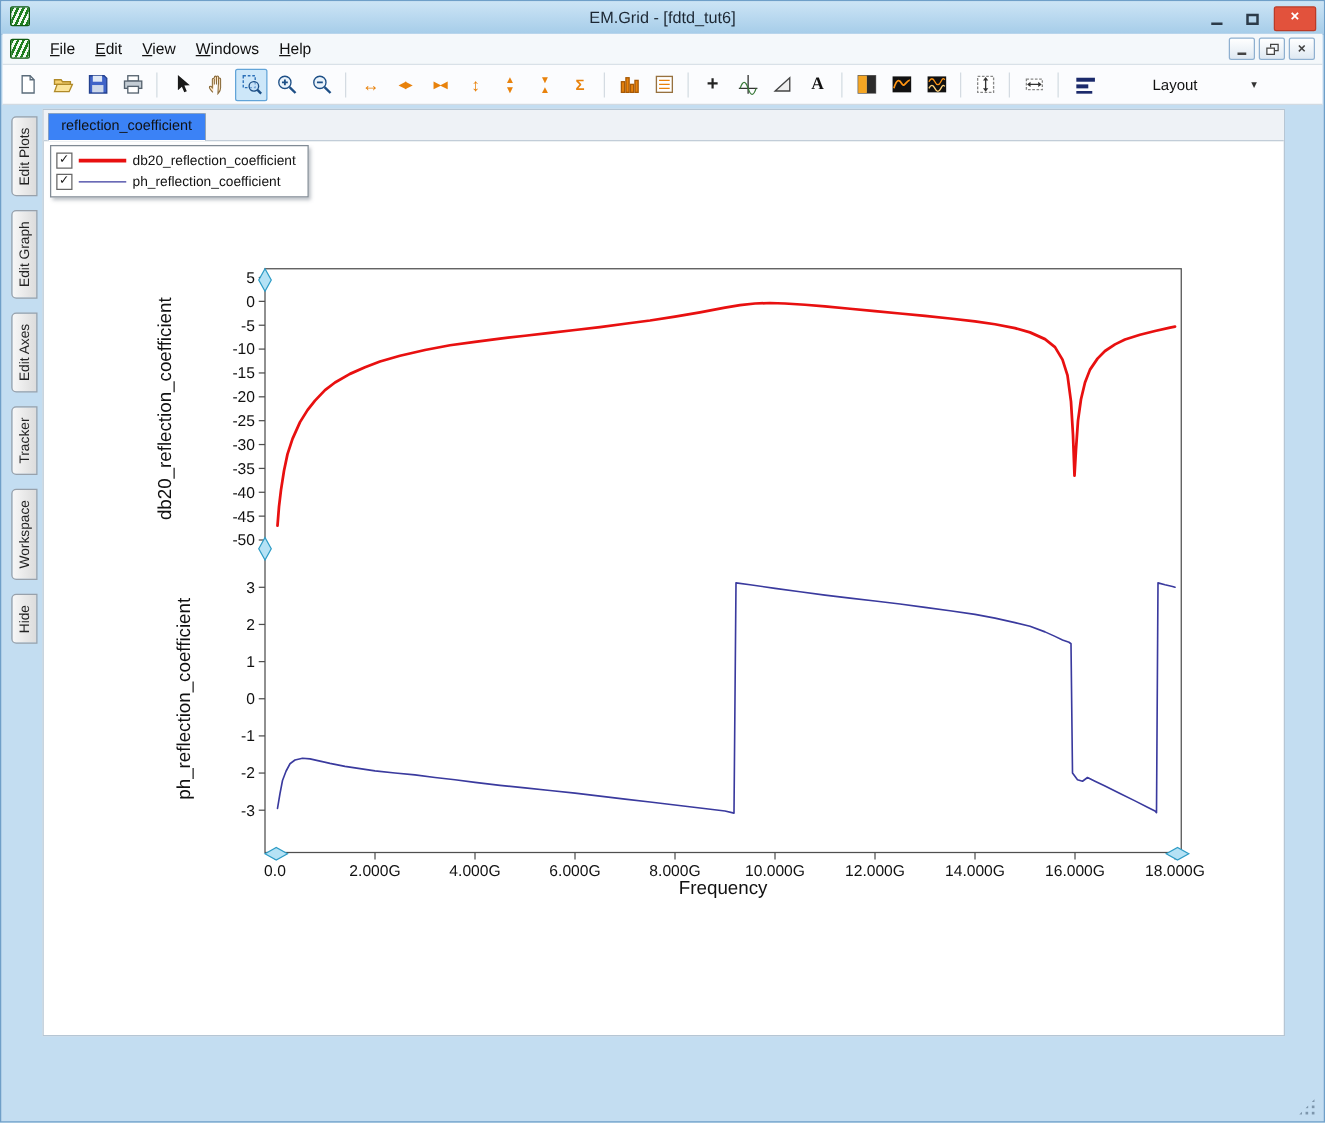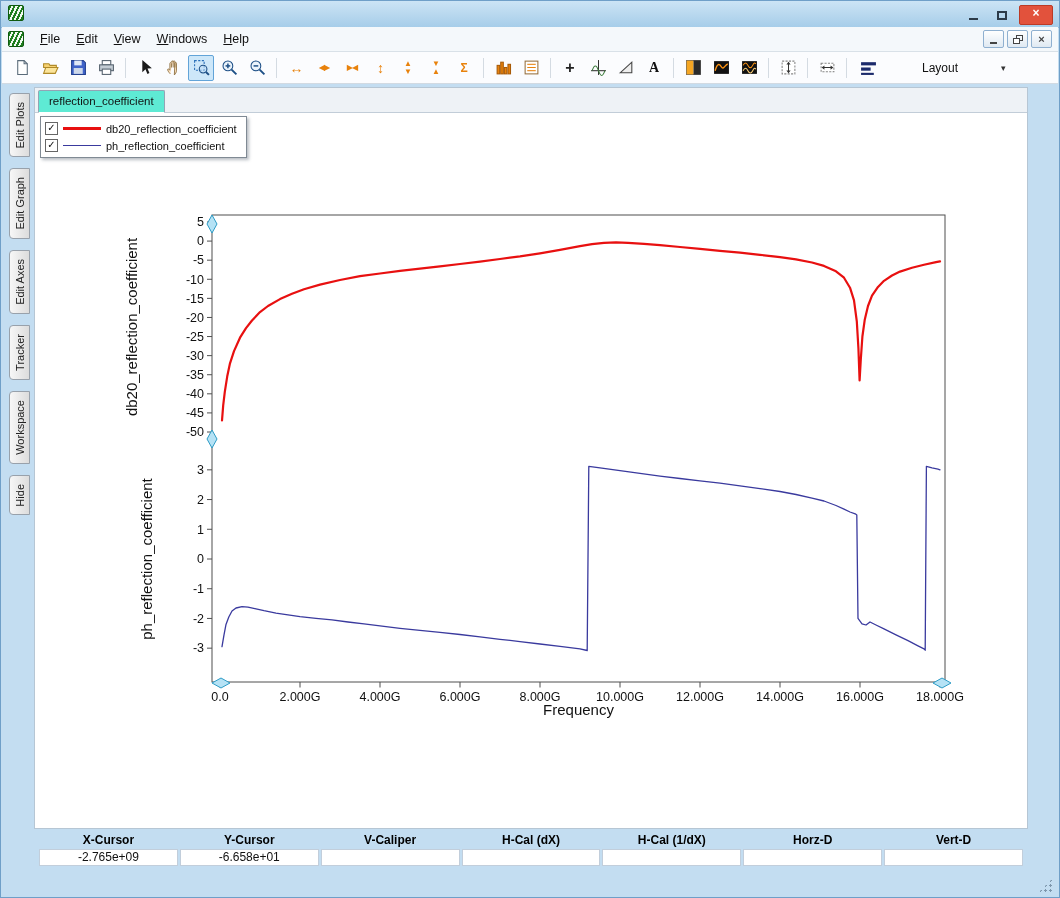--- a/index.html
+++ b/index.html
@@ -45,21 +45,21 @@
   
   .sidebar{position:absolute;left:8px;top:92px;width:21px;display:flex;flex-direction:column;gap:11px;}
   .side-tab{width:21px;border:1px solid #98a1ab;border-radius:4px 0 0 4px;background:linear-gradient(to right,#f7f7f7,#dcdcdc);display:flex;justify-content:center;box-sizing:border-box;}
   .side-tab-label{writing-mode:vertical-rl;transform:rotate(180deg);font-size:11px;color:#222;padding:8px 2px;}
 
   
   .pane{position:absolute;left:33px;top:86px;width:994px;height:742px;background:#fff;border:1px solid #b6c6d4;box-sizing:border-box;}
   #plot{position:absolute;left:0;top:0;}
   #plot text{font-family:"Liberation Sans","DejaVu Sans",sans-serif;fill:#111;}
   .tabrow{position:absolute;left:0;top:0;right:0;height:24px;background:#eef2f6;border-bottom:1px solid #c2cdd8;}
-  .tab{position:absolute;left:3px;top:2px;height:21px;background:#5eead4;border:1px solid #93a4b5;border-bottom:1px solid #fff;border-radius:2px 2px 0 0;font-size:11.5px;line-height:21px;padding:0 10px;z-index:2;color:#111;}
+  .tab{position:absolute;left:3px;top:2px;height:21px;background:#3b82f6;border:1px solid #93a4b5;border-bottom:1px solid #fff;border-radius:2px 2px 0 0;font-size:11.5px;line-height:21px;padding:0 10px;z-index:2;color:#111;}
 
   
   .legend{position:absolute;left:5px;top:28px;background:#fff;border:1px solid #808a94;box-shadow:2px 2px 3px rgba(100,110,125,.45);padding:3px 9px 3px 4px;z-index:3;}
   .lg-row{display:flex;align-items:center;gap:5px;height:17px;}
   .lg-cb{width:11px;height:11px;border:1px solid #666;background:#fff;font-size:10px;line-height:10px;text-align:center;color:#111;flex:none;}
   .lg-line{width:38px;height:0;display:inline-block;flex:none;}
   .lg-label{font-size:11px;color:#111;white-space:nowrap;}
 
   
   .footer{position:absolute;left:38px;top:831px;width:984px;display:grid;grid-template-columns:repeat(7,1fr);grid-column-gap:2px;grid-row-gap:1px;}
@@ -68,20 +68,21 @@
 
   .grip{position:absolute;right:6px;bottom:4px;width:15px;height:15px;background-image:radial-gradient(#7d96ac 1.2px,transparent 1.4px);background-size:5px 5px;clip-path:polygon(100% 0,100% 100%,0 100%);}
 </style>
 </head>
 <body>
 
 <div class="window">
 
   <div class="titlebar">
     <div class="app-icon"></div>
+    <div class="title">EM.Grid - [fdtd_tut6]</div>
     <div class="cap-controls">
       <div class="cap-btn">
           <div class="min-bar"></div>
         </div>
       <div class="cap-btn">
           <div class="max-box"></div>
         </div>
       <div class="close-btn">×</div>
     </div>
   </div>
@@ -377,31 +378,15 @@
           <span class="lg-label">db20_reflection_coefficient</span>
         </div>
         <div class="lg-row">
           <span class="lg-cb">✓</span>
           <span class="lg-line" style="border-top: 1px solid rgb(58, 58, 158);"></span>
           <span class="lg-label">ph_reflection_coefficient</span>
         </div>
       </div>
   </div>
 
-  <div class="footer" id="footer">
-      <div class="fh">X-Cursor</div>
-      <div class="fh">Y-Cursor</div>
-      <div class="fh">V-Caliper</div>
-      <div class="fh">H-Cal (dX)</div>
-      <div class="fh">H-Cal (1/dX)</div>
-      <div class="fh">Horz-D</div>
-      <div class="fh">Vert-D</div>
-      <div class="fv">-2.765e+09</div>
-      <div class="fv">-6.658e+01</div>
-      <div class="fv"></div>
-      <div class="fv"></div>
-      <div class="fv"></div>
-      <div class="fv"></div>
-      <div class="fv"></div>
-    </div>
 
   <div class="grip"></div>
 </div>
 
 </body></html>

